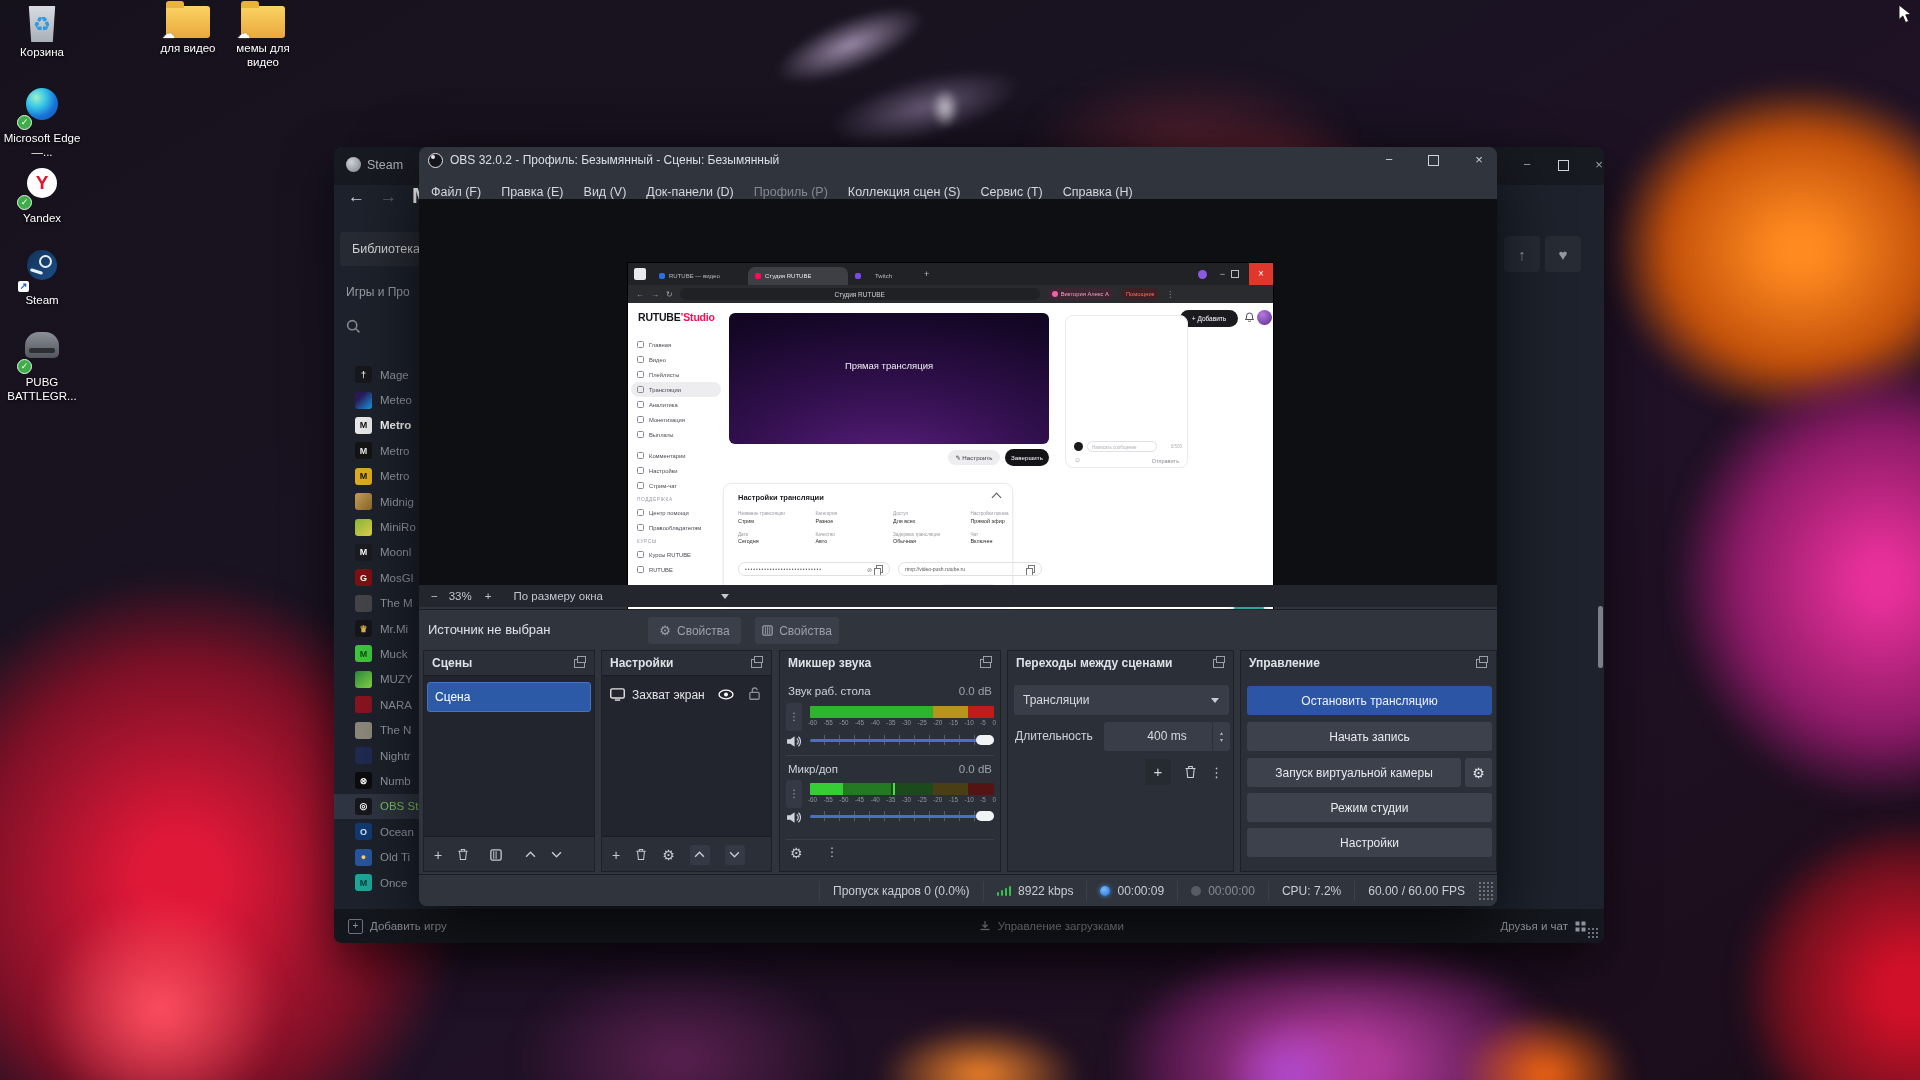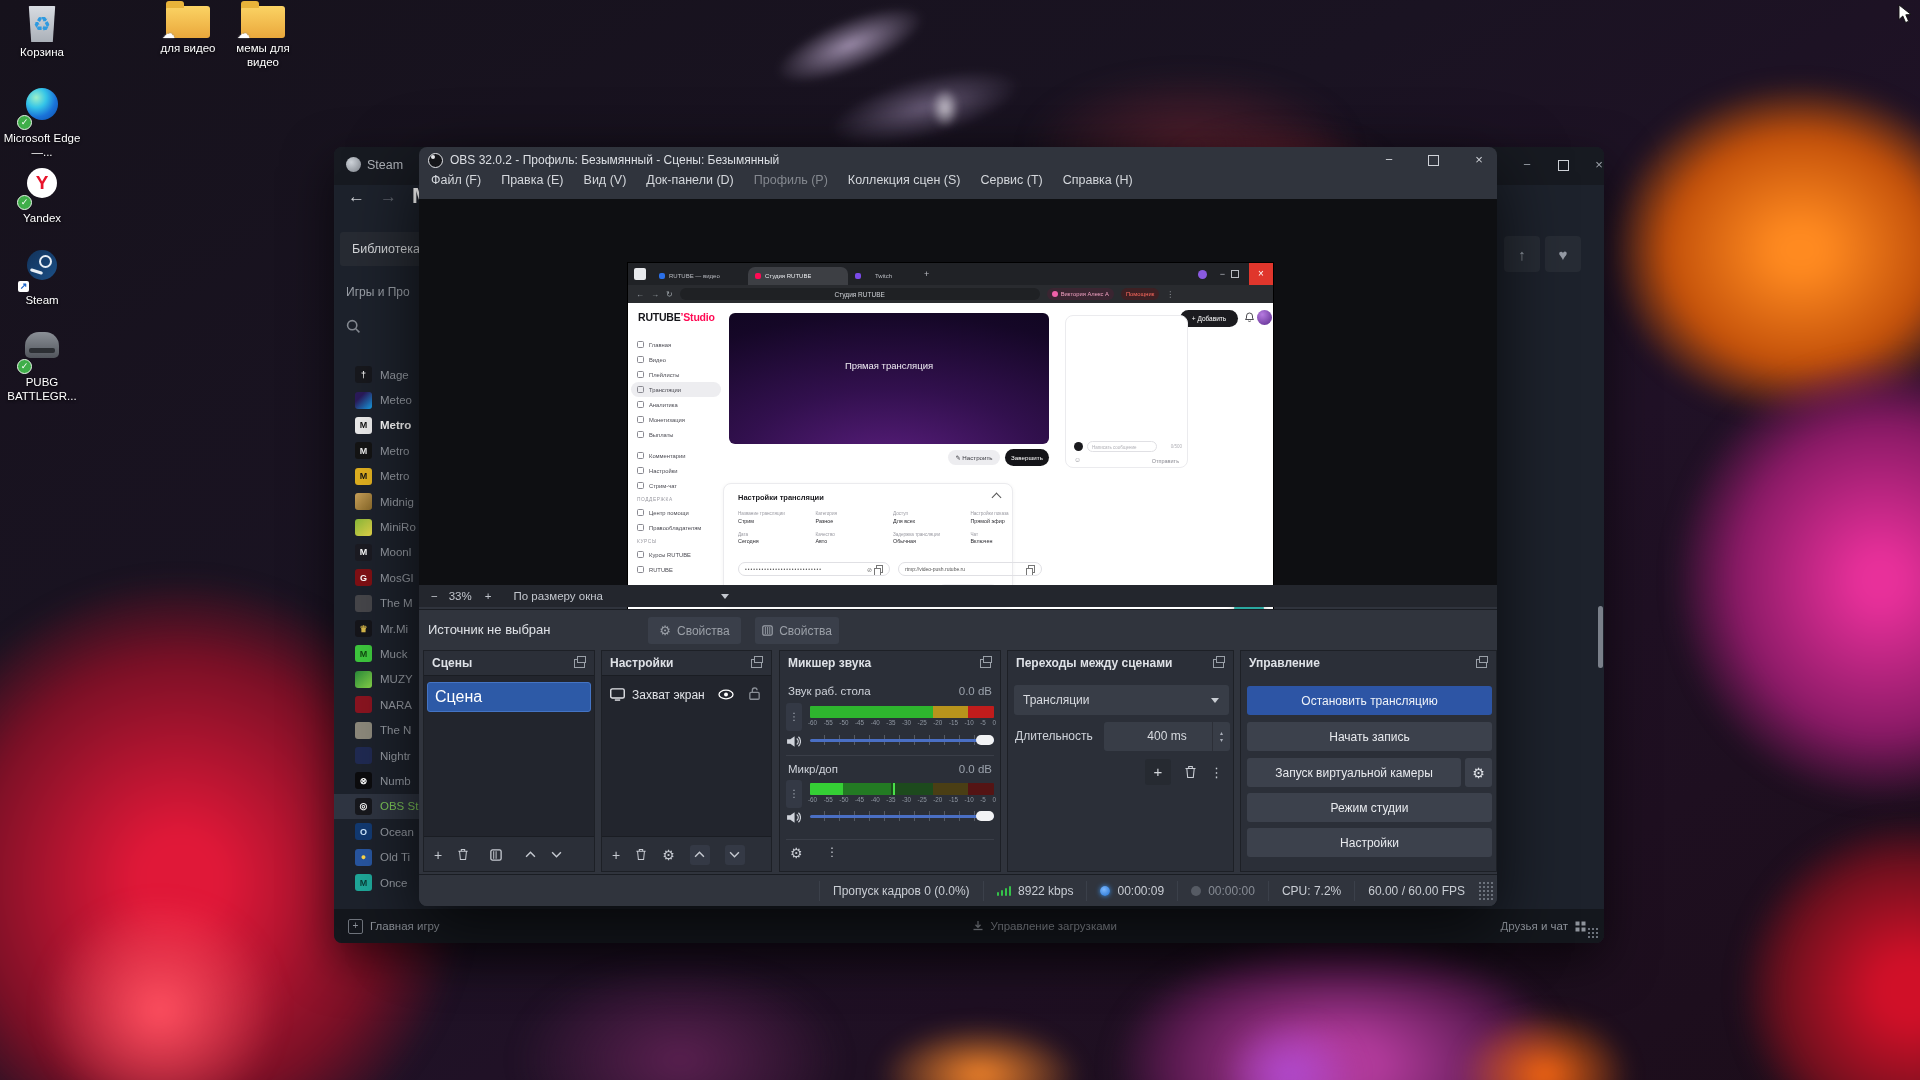--- a/index.html
+++ b/index.html
@@ -48,36 +48,36 @@
   .st-bitem{display:flex;align-items:center;gap:7px}
   .plusbox{width:13px;height:13px;border:1px solid #6f747c;border-radius:2px;text-align:center;line-height:12px;font-size:10px}
   .grip{position:absolute;right:5px;bottom:4px;width:12px;height:12px;background-image:radial-gradient(#6c727c 1px,transparent 1.2px);background-size:4px 4px}
   
   .obs{position:absolute;left:419px;top:147px;width:1078px;height:759px;background:#30343d;border-radius:8px;overflow:hidden;box-shadow:0 24px 70px rgba(0,0,0,.7);z-index:4;color:#dcdfe4}
   .obs-title{position:absolute;left:0;top:0;right:0;height:26px;display:flex;align-items:center;font-size:12px;color:#dcdfe4}
   .obs-logo{width:13px;height:13px;border-radius:50%;background:#15161a;border:1.5px solid #e4e6ea;position:relative;margin:0 7px 0 9px}
   .obs-logo::after{content:"";position:absolute;left:2px;top:1.5px;width:4px;height:4px;background:#e4e6ea;border-radius:50%}
   .wbtn{position:absolute;top:0;width:36px;height:26px;text-align:center;line-height:26px;color:#cfd2d8;font-size:13px}
   .sq{display:inline-block;width:9px;height:9px;border:1px solid #cfd2d8;vertical-align:middle}
-  .obs-menu{position:absolute;left:2px;top:26px;right:0;height:26px;display:flex;align-items:flex-start;font-size:12.5px;color:#d4d7dc}
+  .obs-menu{position:absolute;left:2px;top:26px;right:0;height:26px;display:flex;align-items:flex-end;font-size:12.5px;color:#d4d7dc}
   .obs-menu span{padding:0 10px}
   .obs-menu .dis{color:#84888f}
   .obs-canvas{position:absolute;left:0;top:52px;width:1078px;height:386px;background:#0e0f12}
   .zoombar{position:absolute;left:0;top:438px;width:1078px;height:22px;background:#23262d;display:flex;align-items:center;font-size:11.5px;color:#c3c7ce}
   .srcbar{position:absolute;left:0;top:462px;width:1078px;height:41px;background:#30343d;border-top:1px solid #1a1d23}
   .srcbar .stat{position:absolute;left:9px;top:12px;font-size:13px;color:#dfe2e7}
   .sbtn{position:absolute;top:7px;height:27px;background:#3a3f4a;border-radius:3px;color:#9ba0a8;font-size:12px;display:flex;align-items:center;justify-content:center;gap:6px;box-sizing:border-box}
   
   .dock{position:absolute;top:503px;height:222px;background:#2b2f38;border:1px solid #1d2026;box-sizing:border-box}
   .dhead{position:absolute;left:0;top:0;right:0;height:24px;font-size:12px;font-weight:700;color:#dfe2e7;line-height:24px;padding-left:8px}
   .pop{position:absolute;right:9px;top:8px;width:9px;height:7px;border:1px solid #9aa0a8;background:#2b2f38}
   .pop::before{content:"";position:absolute;left:2px;top:-4px;width:7px;height:5px;border:1px solid #9aa0a8;background:#2b2f38}
   .dlist{position:absolute;left:0;top:24px;right:0;bottom:34px;background:#22252d;border-top:1px solid #1a1d23;border-bottom:1px solid #1a1d23}
   .dtools{position:absolute;left:0;bottom:0;right:0;height:33px;display:flex;align-items:center;gap:15px;padding-left:10px;color:#c6cad1;font-size:14px}
-  .scene-item{position:absolute;left:3px;right:3px;top:6px;height:28px;background:#2d5aa7;border:1px solid #4474c4;border-radius:3px;color:#fff;font-size:16px;line-height:28px;padding-left:7px}
+  .scene-item{position:absolute;left:3px;right:3px;top:6px;height:28px;background:#2d5aa7;border:1px solid #4474c4;border-radius:3px;color:#fff;font-size:12px;line-height:28px;padding-left:7px}
   .src-item{position:absolute;left:0;right:0;top:6px;height:26px;color:#e2e4e8;font-size:12px;line-height:26px}
   .ibox{width:20px;height:20px;background:#343945;border-radius:3px;display:inline-flex;align-items:center;justify-content:center}
   
   .ch-name{position:absolute;font-size:11.5px;color:#cfd3da}
   .ch-db{position:absolute;right:8px;font-size:11.5px;color:#9aa1ab}
   .dotsbtn{position:absolute;left:6px;width:16px;height:28px;background:#343945;border-radius:3px;color:#aab0ba;text-align:center;line-height:28px;font-size:10px}
   .meter{position:absolute;left:30px;width:184px;height:12px;border-radius:1px;overflow:hidden}
   .m1{background:linear-gradient(90deg,#2eb52e 0 67%,#b8941c 67% 86%,#c01c1c 86% 100%)}
   .m2{background:linear-gradient(90deg,#1d4a1d 0 67%,#4a3e14 67% 86%,#541414 86% 100%)}
   .m2 .lit{position:absolute;left:0;top:0;bottom:0;width:18%;background:#35cf35}
@@ -327,21 +327,21 @@
       </div>
   </div>
 
   <div class="st-rbtn" style="left:1170px">↑</div>
   <div class="st-rbtn" style="left:1211px">♥</div>
   <div class="st-scroll"></div>
 
   <div class="st-bottom">
     <div class="st-bitem" style="margin-left:14px">
         <span class="plusbox">+</span>
-        <span>Главная игру</span>
+        <span>Добавить игру</span>
       </div>
     <div class="st-bitem" style="margin-left:532px">
         <span>
           <svg width="12" height="12" viewBox="0 0 12 12">
             <path d="M6 1v6M3.5 4.8L6 7.3 8.5 4.8" fill="none" stroke="currentColor" stroke-width="1.3"></path>
             <path d="M1.5 9.5h9" stroke="currentColor" stroke-width="1.3"></path>
           </svg>
         </span>
         <span>Управление загрузками</span>
       </div>

